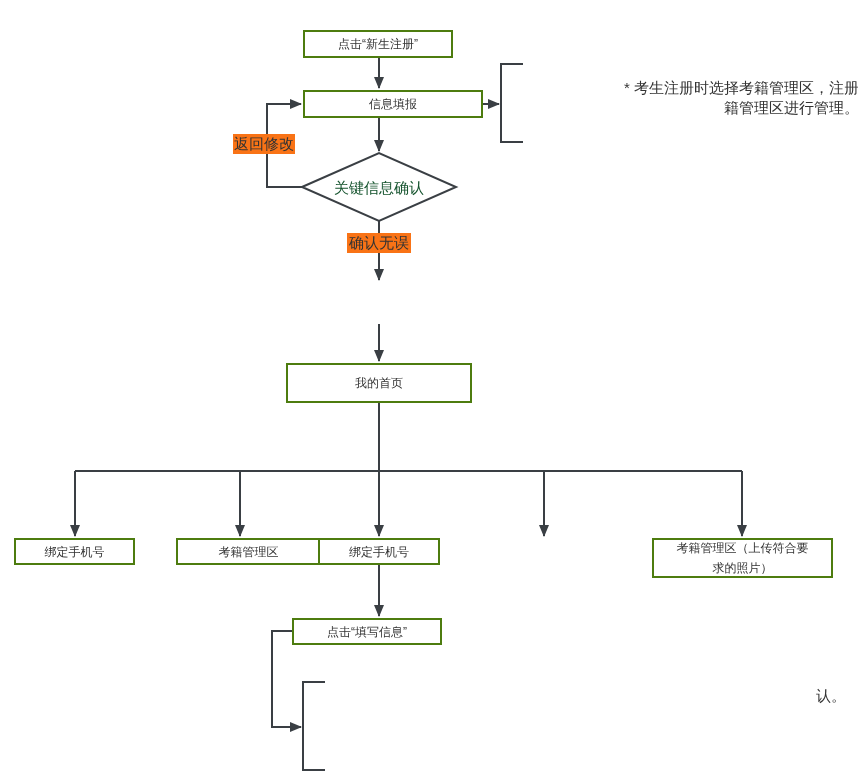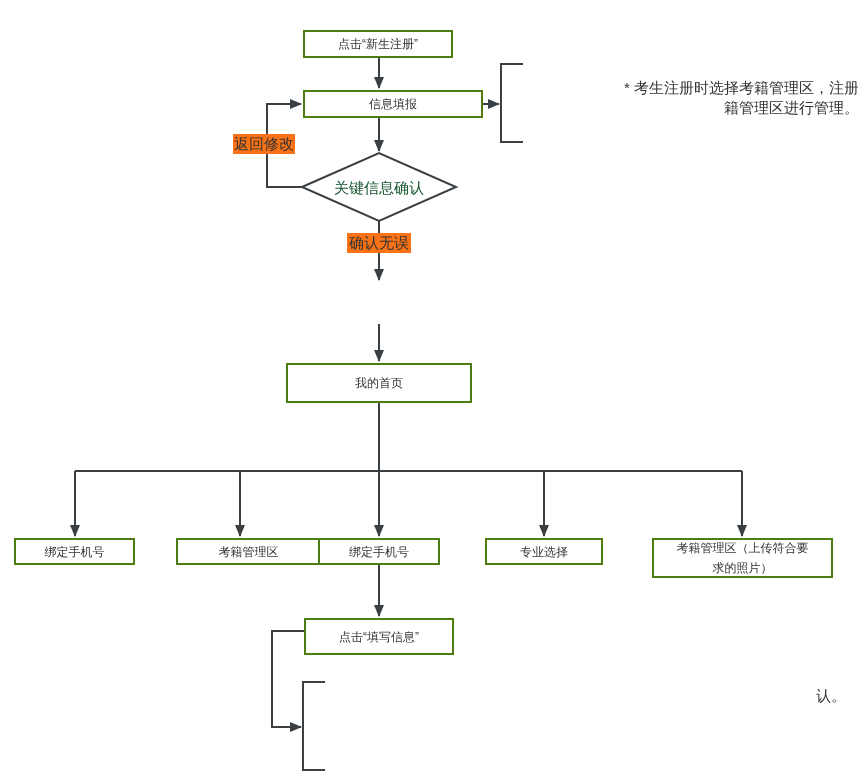--- a/index.html
+++ b/index.html
@@ -88,30 +88,27 @@
   </div>
 
   <div class="box" style="left:176px;top:538px;width:145px;height:27px">
     <span>考籍管理区</span>
   </div>
 
   <div class="box" style="left:318px;top:538px;width:122px;height:27px">
     <span>绑定手机号</span>
   </div>
 
-  <div class="box" style="left:485px;top:538px;width:118px;height:27px">
-    <span>专业选择</span>
-  </div>
 
   <div class="box" style="left:652px;top:538px;width:181px;height:40px">
     <span>考籍管理区（上传符合要</span>
     <span>求的照片）</span>
   </div>
 
-  <div class="box" style="left:304px;top:618px;width:150px;height:37px">
+  <div class="box" style="left:292px;top:618px;width:150px;height:27px">
     <span>点击“填写信息”</span>
   </div>
 
   <div class="note" style="left:514px;top:78px;width:345px">
     <div>* 考生注册时选择考籍管理区，注册</div>
     <div>籍管理区进行管理。</div>
   </div>
 
   <div class="note" style="left:316px;top:686px;width:530px">
     <div>认。</div>

